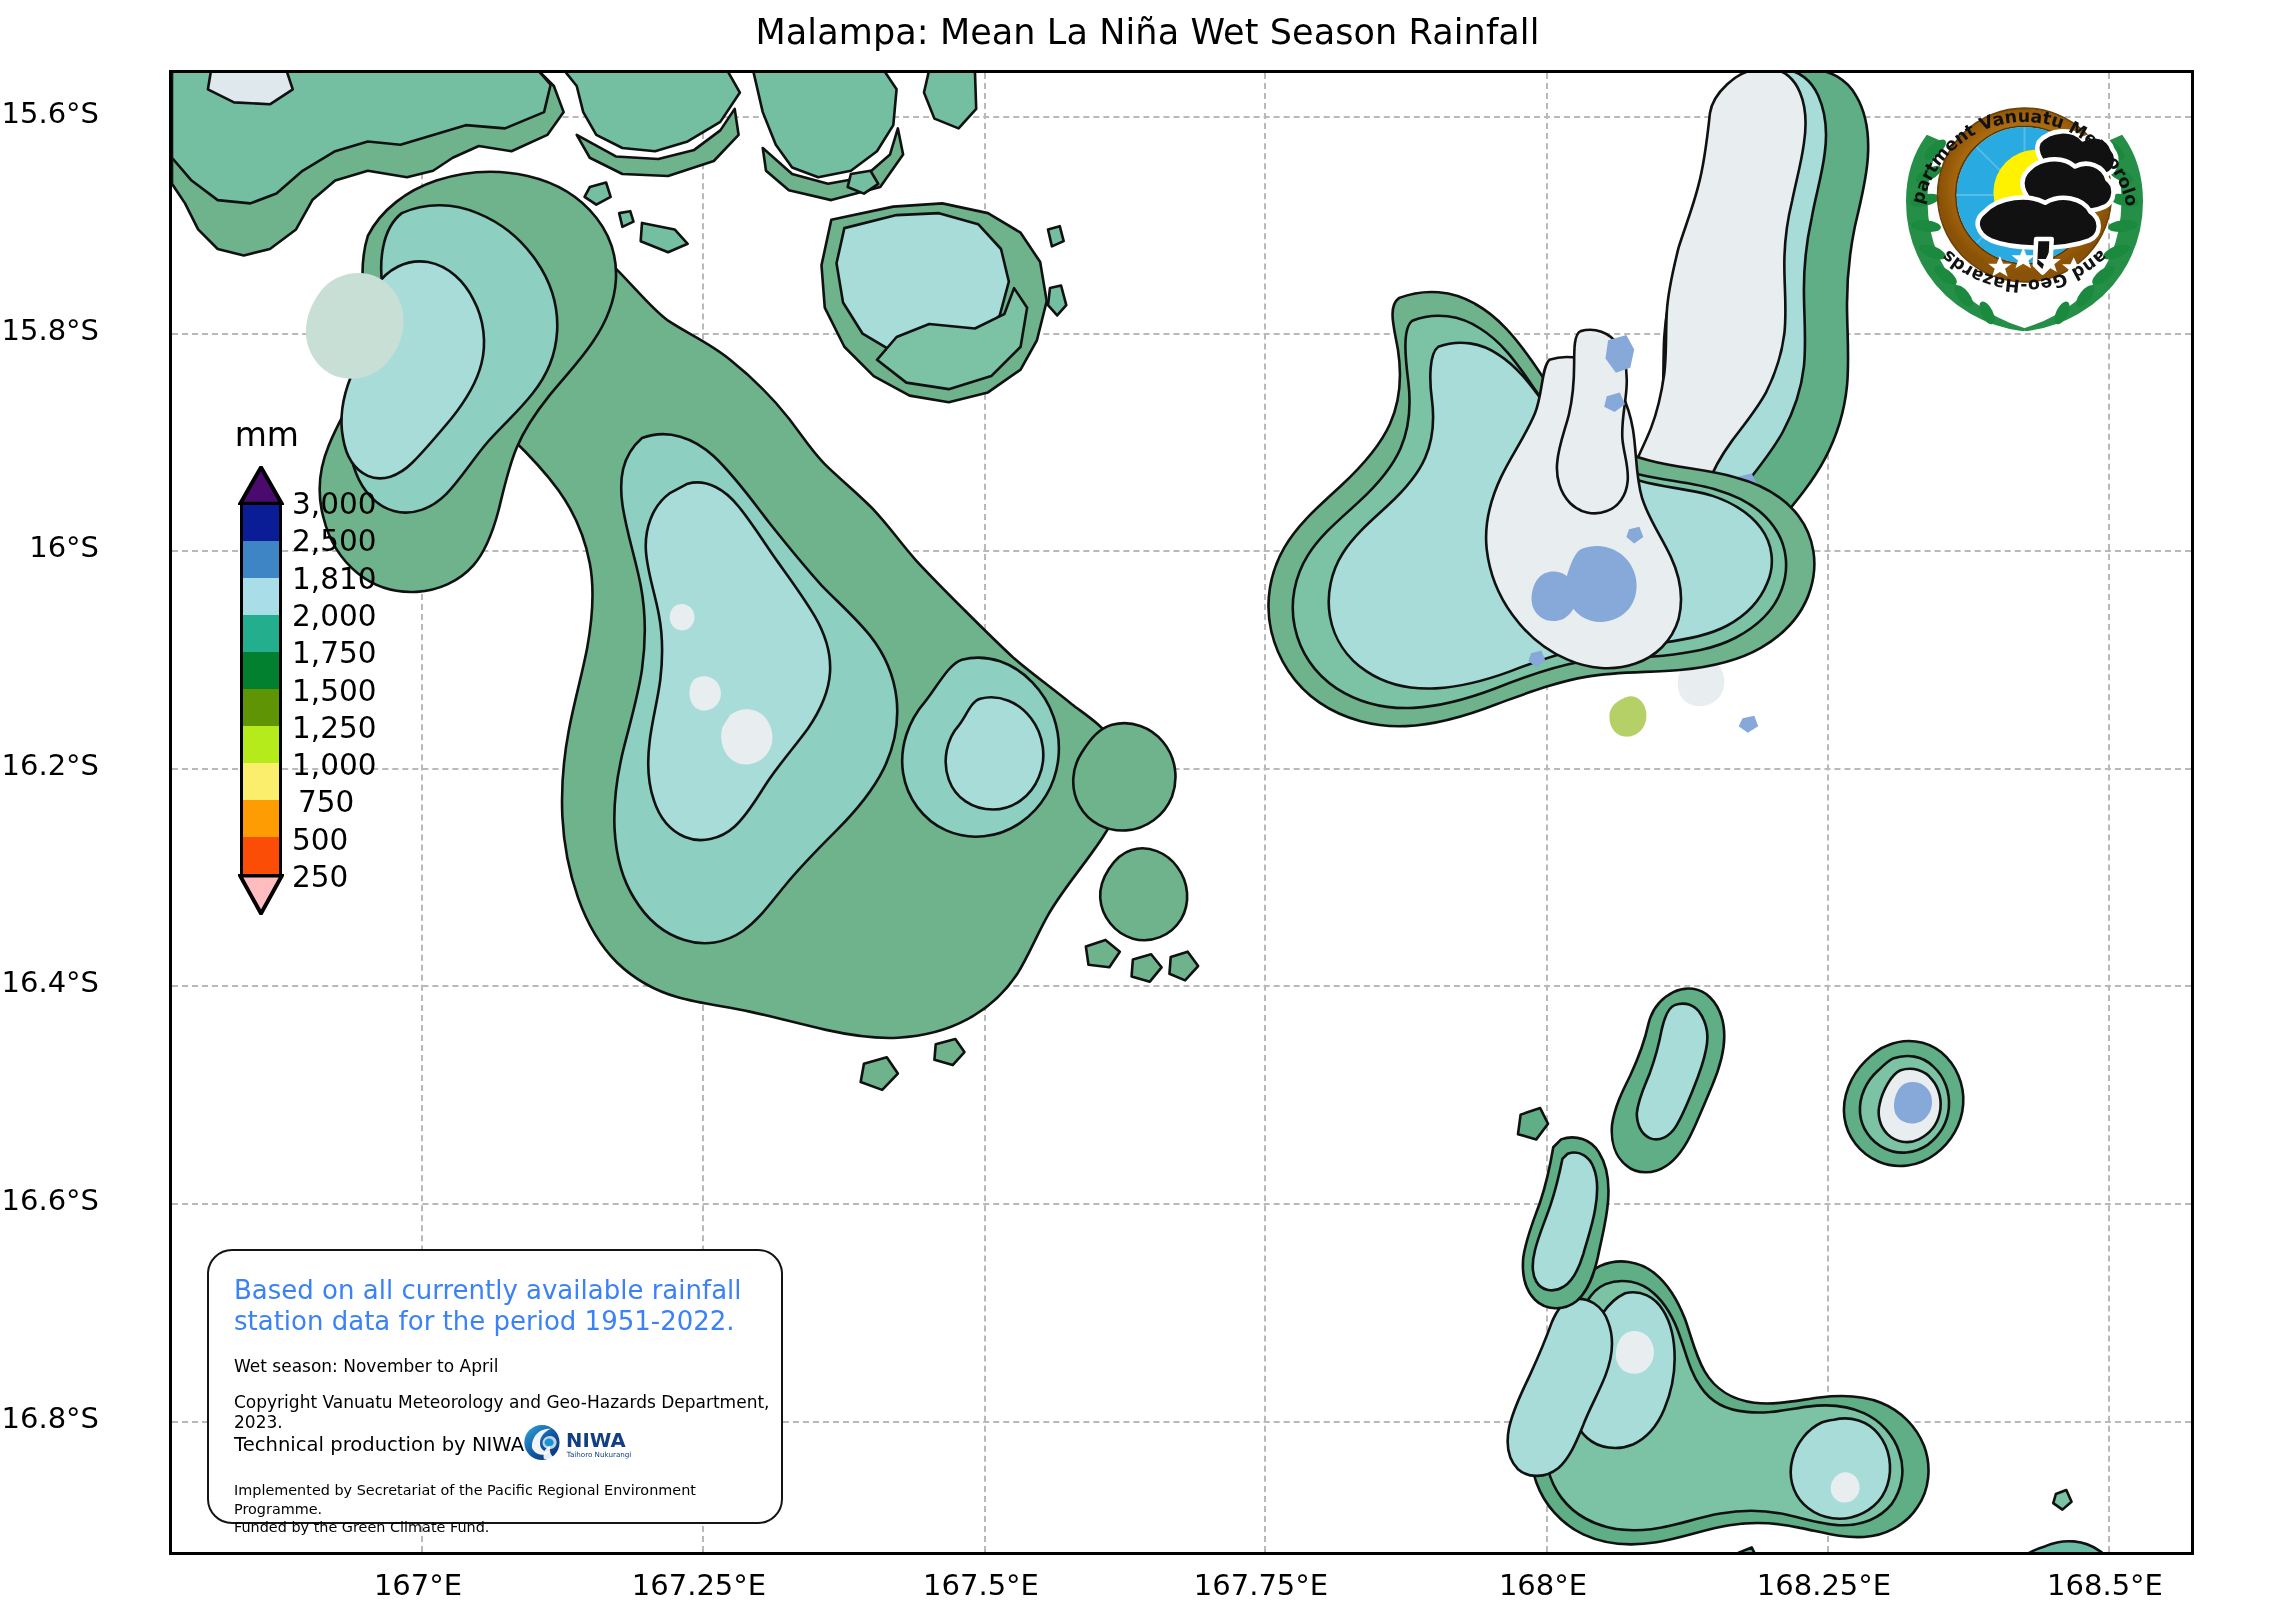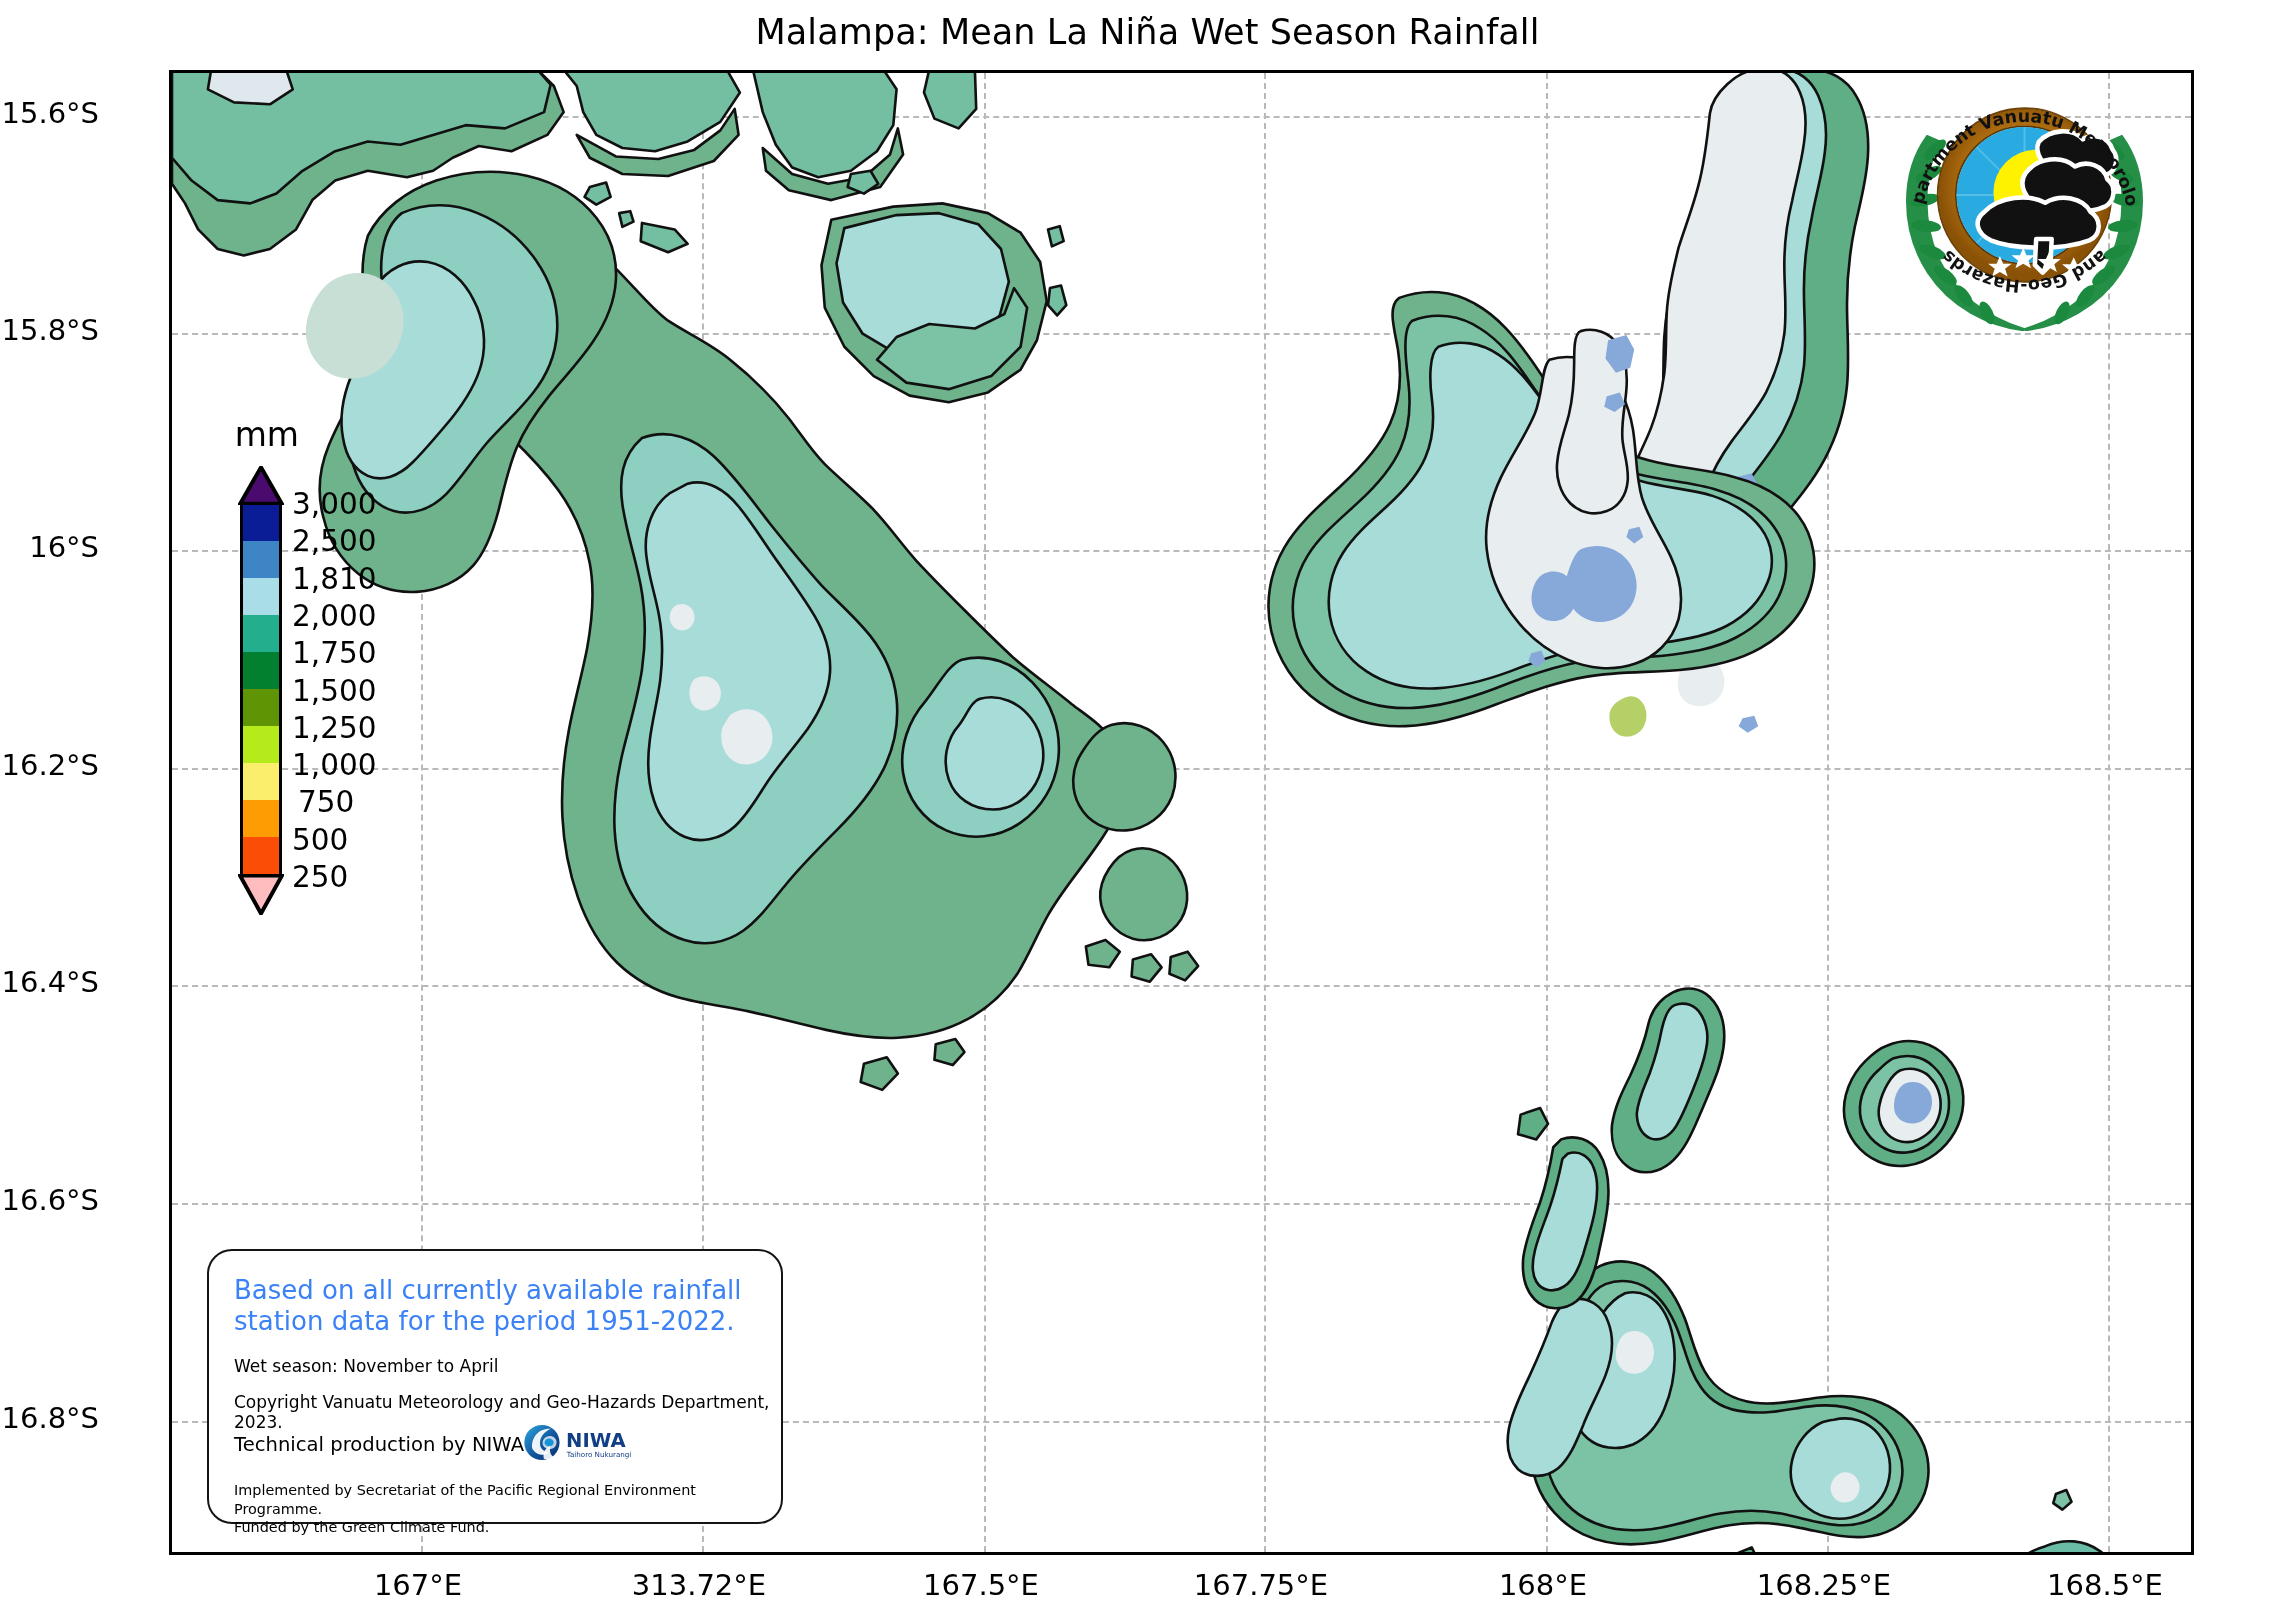--- a/index.html
+++ b/index.html
@@ -58,21 +58,21 @@
 
 <div id="ytick-0" class="ytick" style="top:113px;">15.6°S</div>
 <div id="ytick-1" class="ytick" style="top:330px;">15.8°S</div>
 <div id="ytick-2" class="ytick" style="top:547px;">16°S</div>
 <div id="ytick-3" class="ytick" style="top:765px;">16.2°S</div>
 <div id="ytick-4" class="ytick" style="top:982px;">16.4°S</div>
 <div id="ytick-5" class="ytick" style="top:1200px;">16.6°S</div>
 <div id="ytick-6" class="ytick" style="top:1418px;">16.8°S</div>
 
 <div class="xtick" style="left:418px;">167°E</div>
-<div class="xtick" style="left:699px;">313.72°E</div>
+<div class="xtick" style="left:699px;">167.25°E</div>
 <div class="xtick" style="left:981px;">167.5°E</div>
 <div class="xtick" style="left:1261px;">167.75°E</div>
 <div class="xtick" style="left:1543px;">168°E</div>
 <div class="xtick" style="left:1824px;">168.25°E</div>
 <div class="xtick" style="left:2105px;">168.5°E</div>
 
 <div id="plot-frame">
 
   <div class="gridv" style="left:249px;"></div>
   <div class="gridv" style="left:530px;"></div>

